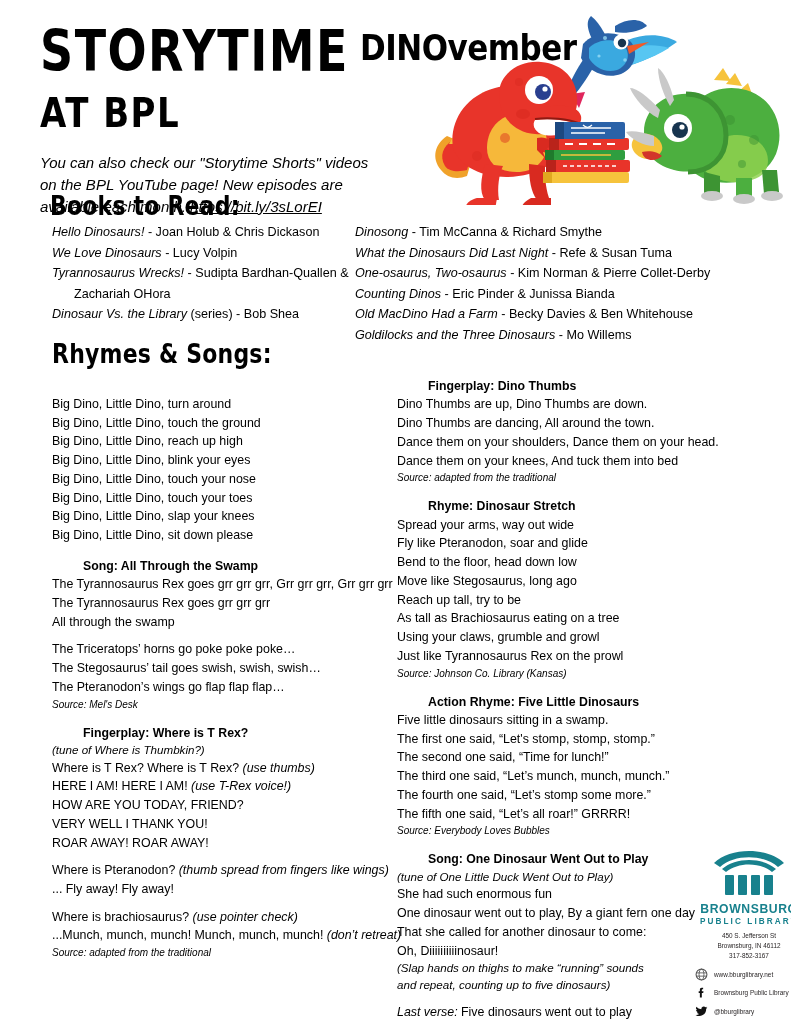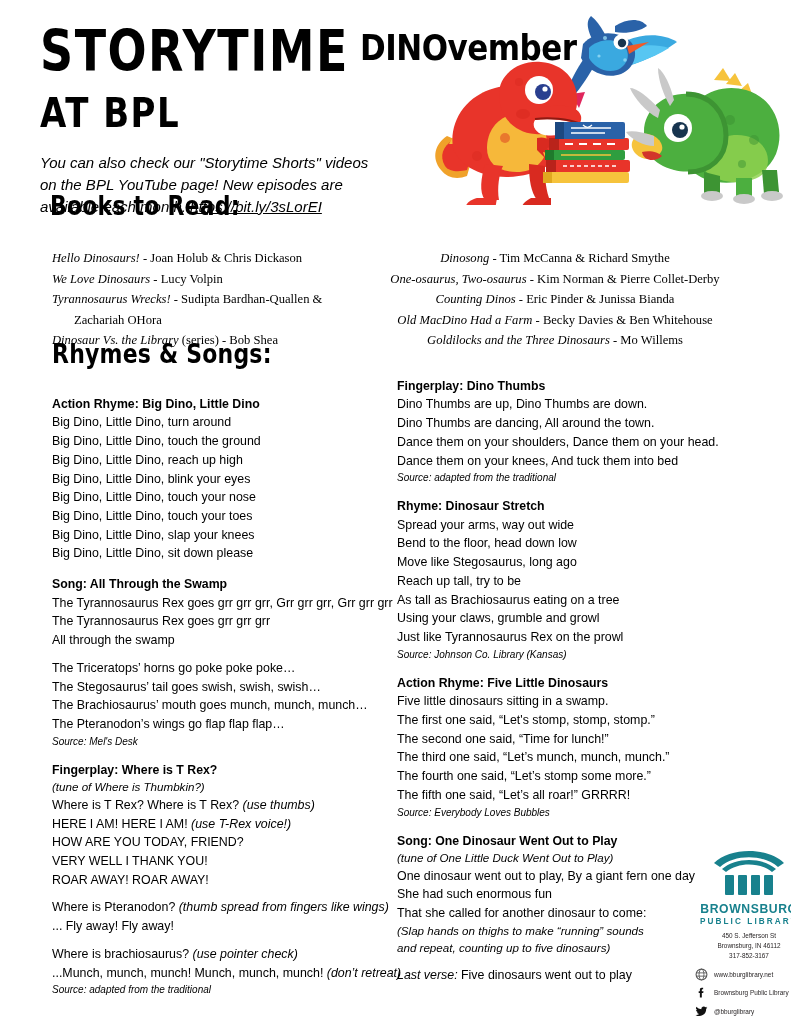--- a/index.html
+++ b/index.html
@@ -63,36 +63,36 @@
     font-weight: 700;
     font-size: 22px;
     letter-spacing: 0.2px;
     transform: scaleY(1.2);
     transform-origin: left bottom;
   }
 
   
   .books-wrap { position: absolute; left: 0; top: 196px; width: 791px; }
   .books-head { margin-left: 50px; }
-  .books-cols { display: flex; margin-top: 27px; font-family: Liberation Serif, serif; }
+  .books-cols { display: flex; margin-top: 1px; }
   .books-col-l { width: 355px; padding-left: 52px; }
-  .books-col-r { width: 400px; padding-left: 0px; text-align: center; }
+  .books-col-r { width: 400px; padding-left: 0px; }
   .book-line { font-size: 12.6px; line-height: 1.63; white-space: nowrap; }
   .book-line .ttl { font-style: italic; }
   .book-indent { padding-left: 22px; }
 
   
   .rhymes-wrap { position: absolute; left: 0; top: 344px; width: 791px; }
   .rhymes-head { margin-left: 52px; }
   .rh-cols { display: flex; }
   .rh-col-l { width: 397px; padding-left: 52px; padding-top: 26px; }
   .rh-col-r { width: 394px; padding-left: 0px; padding-top: 8px; }
 
   .blk { margin-bottom: 12px; }
-  .blk-title { font-size: 12.3px; font-weight: 700; line-height: 1.5; }
+  .blk-title { font-size: 12.3px; font-weight: 700; line-height: 1.5; margin-left: 31px; }
   .blk-sub { font-size: 11.6px; font-style: italic; line-height: 1.45; }
   .ln { font-size: 12.4px; line-height: 1.51; white-space: nowrap; }
   .ln em { font-style: italic; }
   .src { font-size: 10px; font-style: italic; line-height: 1.5; }
   .gap { height: 9px; }
 
   
   .logo-box {
     position: absolute; left: 686px; top: 845px;
     width: 126px; text-align: center; color: #18818d;
@@ -264,52 +264,51 @@
     <div class="books-cols">
       <div class="books-col-l" id="books-left">
           <div class="book-line"><span class="ttl">Hello Dinosaurs!</span><span> - Joan Holub &amp; Chris Dickason</span></div>
           <div class="book-line"><span class="ttl">We Love Dinosaurs</span><span> - Lucy Volpin</span></div>
           <div class="book-line"><span class="ttl">Tyrannosaurus Wrecks!</span><span> - Sudipta Bardhan-Quallen &amp;</span></div>
           <div class="book-line book-indent"><span>Zachariah OHora</span></div>
           <div class="book-line"><span class="ttl">Dinosaur Vs. the Library</span><span> (series) - Bob Shea</span></div>
         </div>
       <div class="books-col-r" id="books-right">
           <div class="book-line"><span class="ttl">Dinosong</span><span> - Tim McCanna &amp; Richard Smythe</span></div>
+          <div class="book-line"><span class="ttl">What the Dinosaurs Did Last Night</span><span> - Refe &amp; Susan Tuma</span></div>
           <div class="book-line"><span class="ttl">One-osaurus, Two-osaurus</span><span> - Kim Norman &amp; Pierre Collet-Derby</span></div>
           <div class="book-line"><span class="ttl">Counting Dinos</span><span> - Eric Pinder &amp; Junissa Bianda</span></div>
           <div class="book-line"><span class="ttl">Old MacDino Had a Farm</span><span> - Becky Davies &amp; Ben Whitehouse</span></div>
           <div class="book-line"><span class="ttl">Goldilocks and the Three Dinosaurs</span><span> - Mo Willems</span></div>
         </div>
     </div>
   </div>
 
   <div class="rhymes-wrap">
     <div class="sec-head rhymes-head">Rhymes &amp; Songs:</div>
     <div class="rh-cols">
       <div class="rh-col-l" id="rh-left">
           <div class="blk">
-            <div class="blk-title">Action Rhyme: Big Dino, Little Dino</div>
             <div class="ln">Big Dino, Little Dino, turn around</div>
             <div class="ln">Big Dino, Little Dino, touch the ground</div>
             <div class="ln">Big Dino, Little Dino, reach up high</div>
             <div class="ln">Big Dino, Little Dino, blink your eyes</div>
             <div class="ln">Big Dino, Little Dino, touch your nose</div>
             <div class="ln">Big Dino, Little Dino, touch your toes</div>
             <div class="ln">Big Dino, Little Dino, slap your knees</div>
             <div class="ln">Big Dino, Little Dino, sit down please</div>
           </div>
           <div class="blk">
             <div class="blk-title">Song: All Through the Swamp</div>
             <div class="ln">The Tyrannosaurus Rex goes grr grr grr, Grr grr grr, Grr grr grr</div>
             <div class="ln">The Tyrannosaurus Rex goes grr grr grr</div>
             <div class="ln">All through the swamp</div>
             <div class="gap"></div>
             <div class="ln">The Triceratops’ horns go poke poke poke…</div>
             <div class="ln">The Stegosaurus’ tail goes swish, swish, swish…</div>
-            <div class="ln">The Brachiosaurus’ mouth goes munch, munch, munch…</div>
             <div class="ln">The Pteranodon’s wings go flap flap flap…</div>
             <div class="src">Source: Mel's Desk</div>
           </div>
           <div class="blk">
             <div class="blk-title">Fingerplay: Where is T Rex?</div>
             <div class="blk-sub">(tune of Where is Thumbkin?)</div>
             <div class="ln">Where is T Rex? Where is T Rex? <em>(use thumbs)</em></div>
             <div class="ln">HERE I AM! HERE I AM! <em>(use T-Rex voice!)</em></div>
             <div class="ln">HOW ARE YOU TODAY, FRIEND?</div>
             <div class="ln">VERY WELL I THANK YOU!</div>
@@ -328,20 +327,21 @@
             <div class="blk-title">Fingerplay: Dino Thumbs</div>
             <div class="ln">Dino Thumbs are up, Dino Thumbs are down.</div>
             <div class="ln">Dino Thumbs are dancing, All around the town.</div>
             <div class="ln">Dance them on your shoulders, Dance them on your head.</div>
             <div class="ln">Dance them on your knees, And tuck them into bed</div>
             <div class="src">Source: adapted from the traditional</div>
           </div>
           <div class="blk">
             <div class="blk-title">Rhyme: Dinosaur Stretch</div>
             <div class="ln">Spread your arms, way out wide</div>
+            <div class="ln">Fly like Pteranodon, soar and glide</div>
             <div class="ln">Bend to the floor, head down low</div>
             <div class="ln">Move like Stegosaurus, long ago</div>
             <div class="ln">Reach up tall, try to be</div>
             <div class="ln">As tall as Brachiosaurus eating on a tree</div>
             <div class="ln">Using your claws, grumble and growl</div>
             <div class="ln">Just like Tyrannosaurus Rex on the prowl</div>
             <div class="src">Source: Johnson Co. Library (Kansas)</div>
           </div>
           <div class="blk">
             <div class="blk-title">Action Rhyme: Five Little Dinosaurs</div>
@@ -349,23 +349,24 @@
             <div class="ln">The first one said, “Let's stomp, stomp, stomp.”</div>
             <div class="ln">The second one said, “Time for lunch!”</div>
             <div class="ln">The third one said, “Let’s munch, munch, munch.”</div>
             <div class="ln">The fourth one said, “Let’s stomp some more.”</div>
             <div class="ln">The fifth one said, “Let’s all roar!”  GRRRR!</div>
             <div class="src">Source: Everybody Loves Bubbles</div>
           </div>
           <div class="blk">
             <div class="blk-title">Song: One Dinosaur Went Out to Play</div>
             <div class="blk-sub">(tune of One Little Duck Went Out to Play)</div>
+            <div class="ln">She had such enormous fun</div>
             <div class="ln">One dinosaur went out to play, By a giant fern one day</div>
-            <div class="ln">She had such enormous fun</div>
             <div class="ln">That she called for another dinosaur to come:</div>
+            <div class="ln">Oh, Diiiiiiiiiinosaur!</div>
             <div class="blk-sub">(Slap hands on thighs to make “running” sounds</div>
             <div class="blk-sub">and repeat, counting up to five dinosaurs)</div>
             <div class="gap"></div>
             <div class="ln"><em>Last verse:</em> Five dinosaurs went out to play</div>
           </div>
         </div>
     </div>
   </div>
 
   <div class="logo-box">

